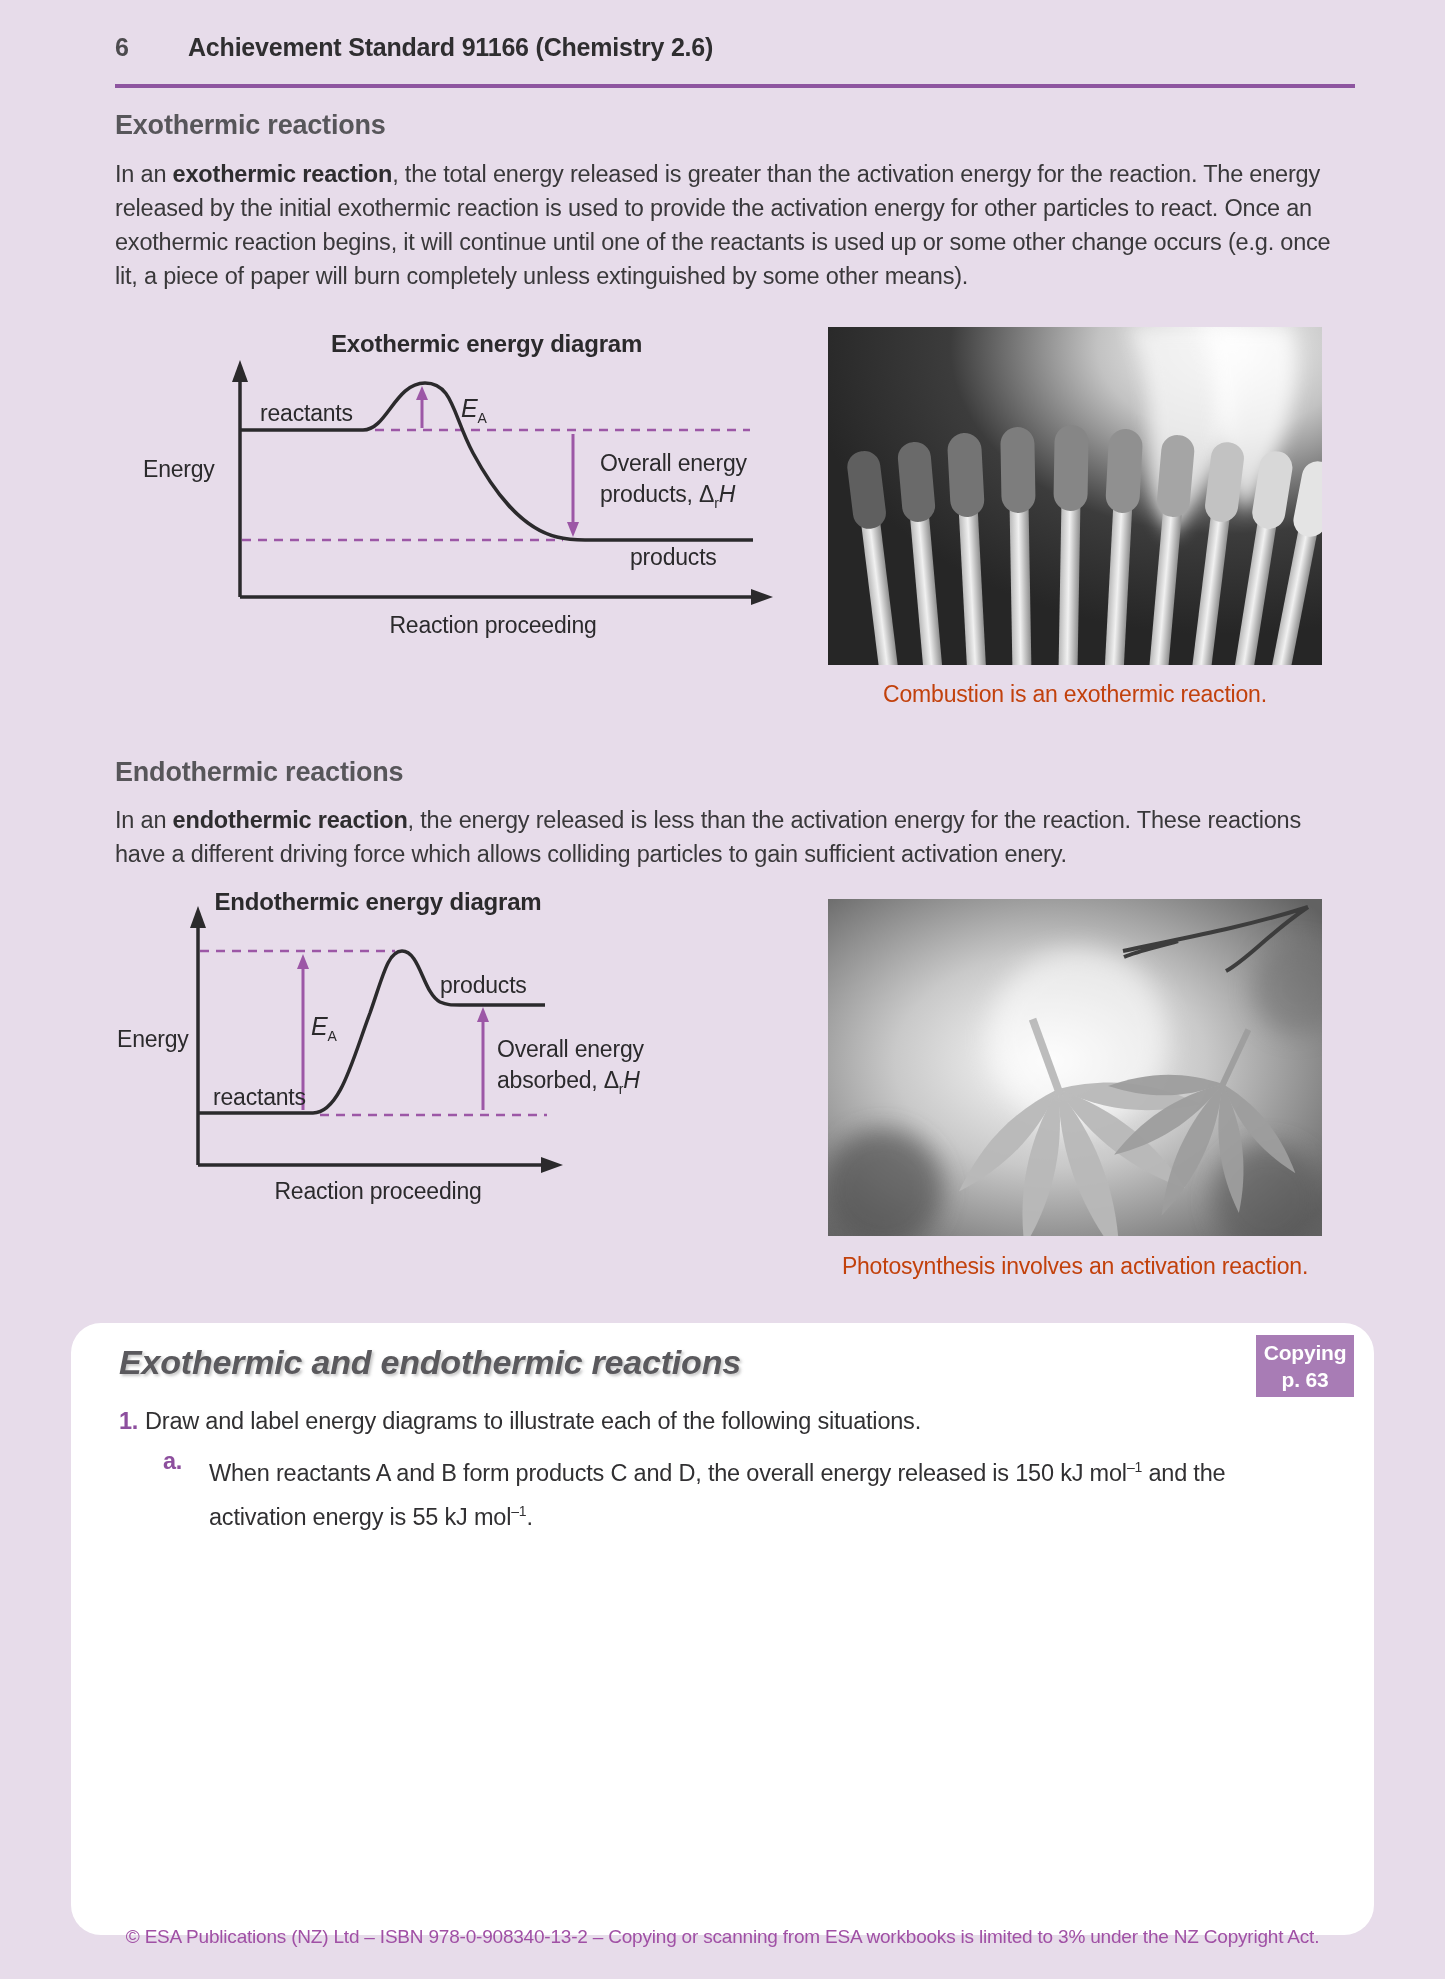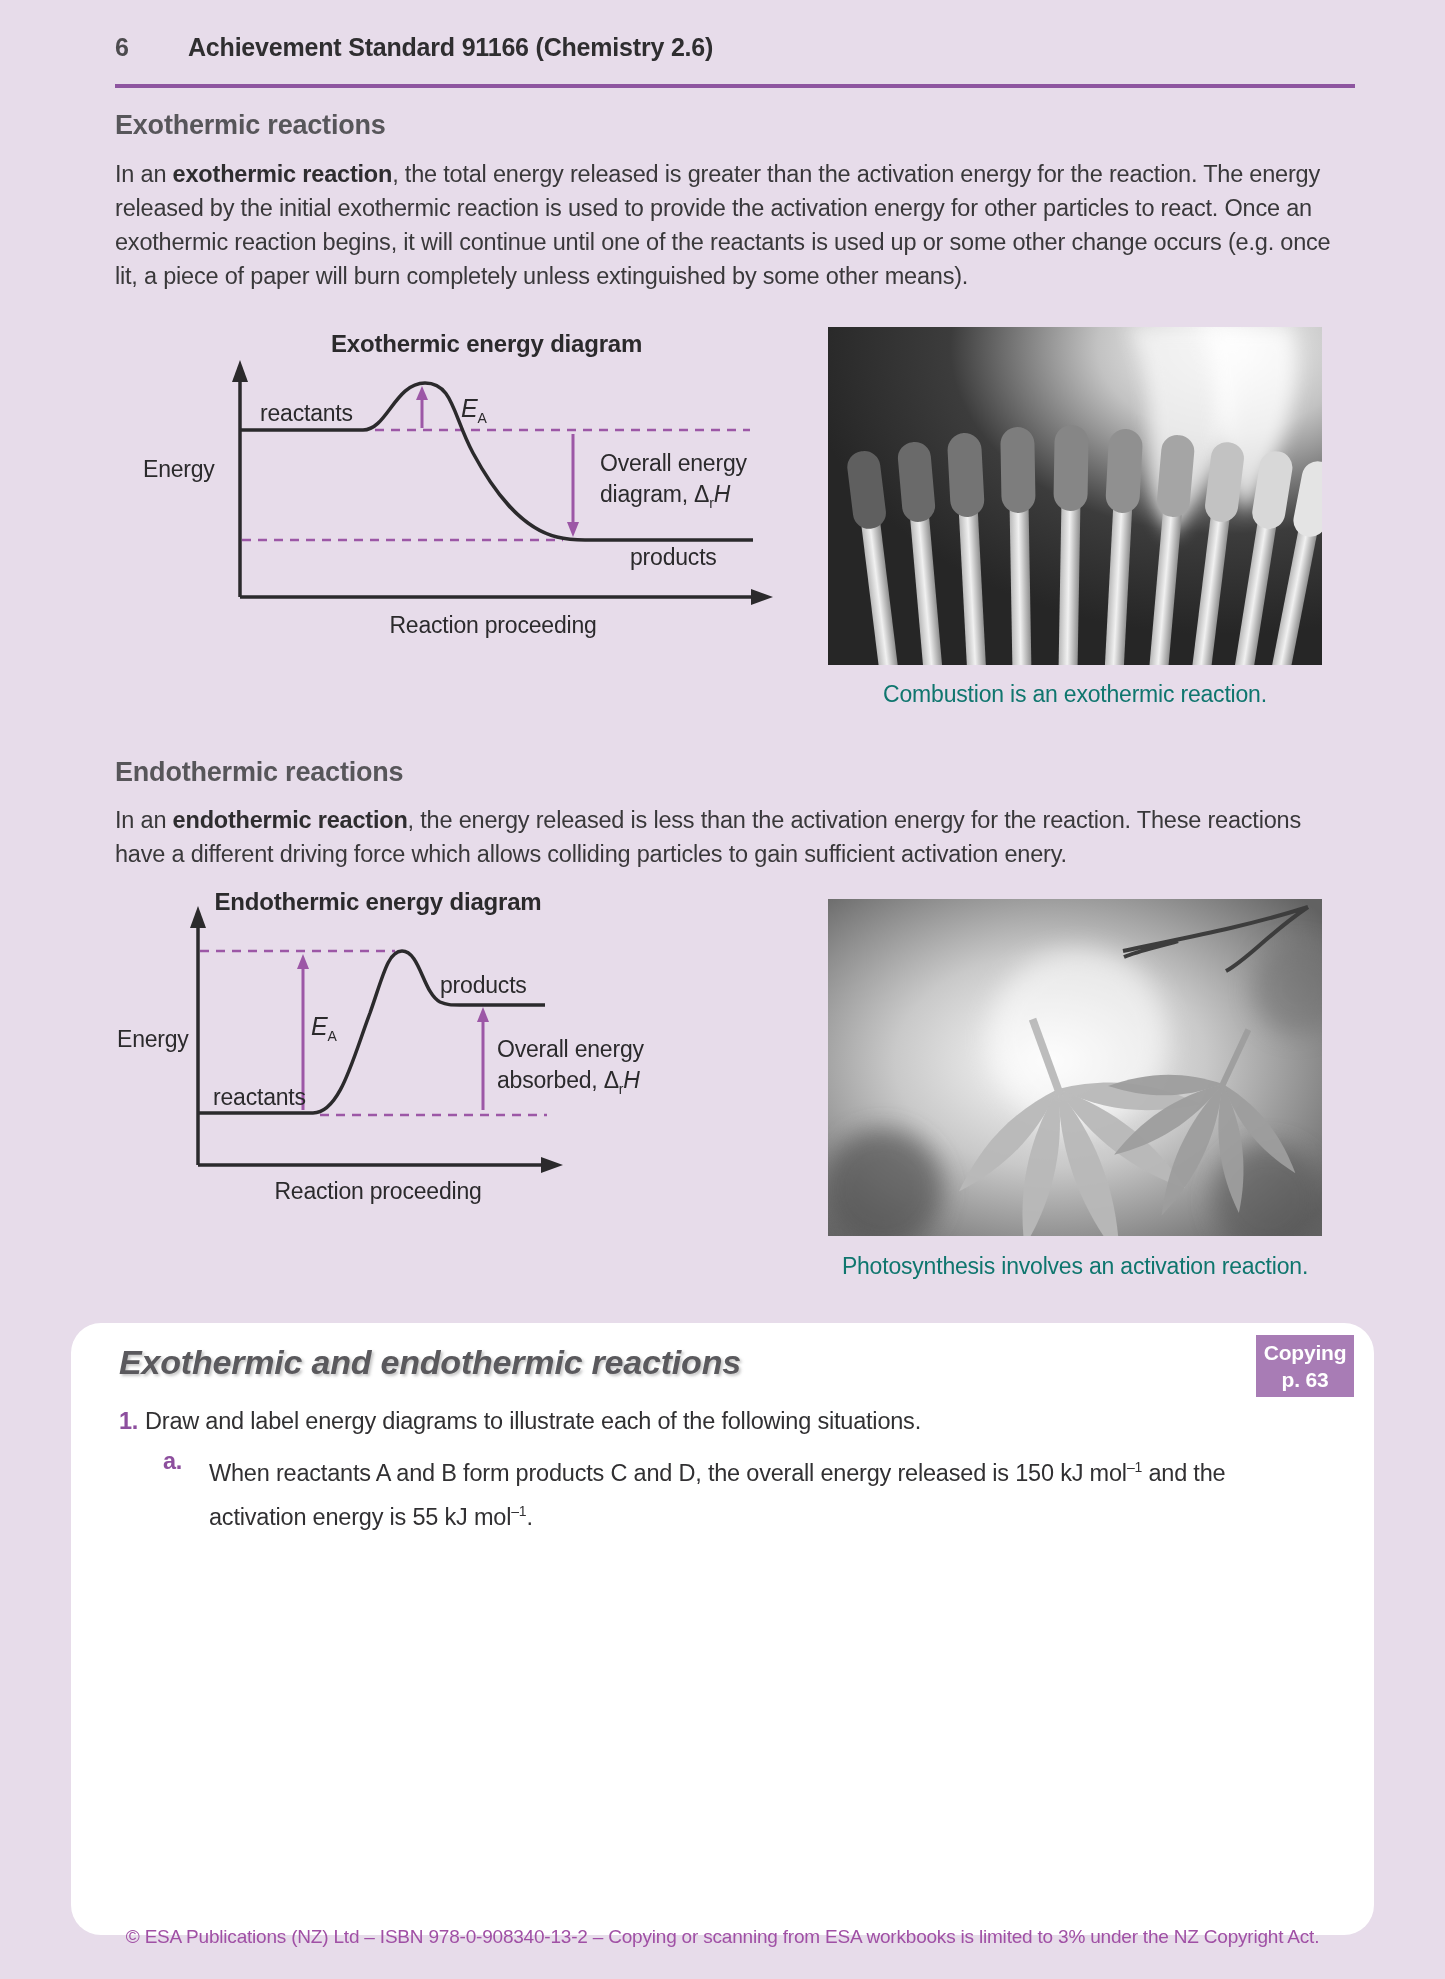--- a/index.html
+++ b/index.html
@@ -21,21 +21,21 @@
   .diagram { position:absolute; left:95px; width:720px; height:335px; }
   .diagram svg.plot { position:absolute; left:0; top:0; }
   .dlabel { position:absolute; font-size:23px; color:#2b2a2c; white-space:nowrap; }
   .dtitle { position:absolute; font-size:24px; font-weight:bold; color:#2b2a2c; text-align:center; white-space:nowrap; }
   .ea i { font-size:25px; }
   sub.small { font-size:14px; }
   sup.small { font-size:14px; }
   
   .photo { position:absolute; left:828px; width:494px; overflow:hidden; }
   .photo svg { display:block; }
-  .photo-caption { position:absolute; left:808px; width:534px; text-align:center; font-size:23px; color:#0f766e; }
+  .photo-caption { position:absolute; left:808px; width:534px; text-align:center; font-size:23px; color:#c2410c; }
   
   .card { position:absolute; left:71px; top:1323px; width:1303px; height:612px; background:#ffffff; border-radius:30px; }
   .card-title { position:absolute; left:48px; top:20px; font-size:34px; font-weight:bold; font-style:italic; color:#5a595d; text-shadow:2px 2px 3px rgba(90,90,90,0.35); white-space:nowrap; }
   .badge { position:absolute; right:20px; top:12px; width:98px; height:62px; background:#a87cb5; color:#ffffff; text-align:center; font-weight:bold; }
   .badge .b1 { display:block; font-size:21px; line-height:27px; margin-top:4px; }
   .badge .b2 { display:block; font-size:21px; line-height:27px; }
   .qnum { position:absolute; font-size:23.5px; font-weight:bold; color:#8d4f9e; }
   .qtext { position:absolute; font-size:23.5px; color:#313032; }
   
   .footer { position:absolute; left:0; top:1926px; width:1445px; text-align:center; font-size:19px; color:#a050a5; }
@@ -72,21 +72,21 @@
 
       <line x1="478" y1="106" x2="478" y2="197" stroke="#9c57a6" stroke-width="3"></line>
       <polygon points="478,209 472,194 484,194" fill="#9c57a6"></polygon>
     </svg>
     <div class="dtitle" style="left:236px; top:2px; width:300px;">Exothermic energy diagram</div>
     <div class="dlabel" style="left:165px; top:72px;">reactants</div>
     <div class="dlabel ea" style="left:366px; top:66px;"><i>E</i><sub class="small">A</sub></div>
     <div class="dlabel" style="left:48px; top:128px;">Energy</div>
     <div class="dlabel" style="left:505px; top:120px; line-height:31px;">
       <span>Overall energy</span><br>
-      <span>diagram, Δ</span><sub class="small">r</sub><i>H</i>
+      <span>products, Δ</span><sub class="small">r</sub><i>H</i>
     </div>
     <div class="dlabel" style="left:535px; top:216px;">products</div>
     <div class="dlabel" style="left:273px; top:284px; width:250px; text-align:center;">Reaction proceeding</div>
   </div>
 
   <div class="photo" style="top:327px; height:338px;">
     <svg width="494" height="338" viewBox="0 0 494 338">
       <defs>
         <radialGradient id="mglow" cx="80%" cy="6%" r="85%">
           <stop offset="0%" stop-color="#ffffff"></stop>

